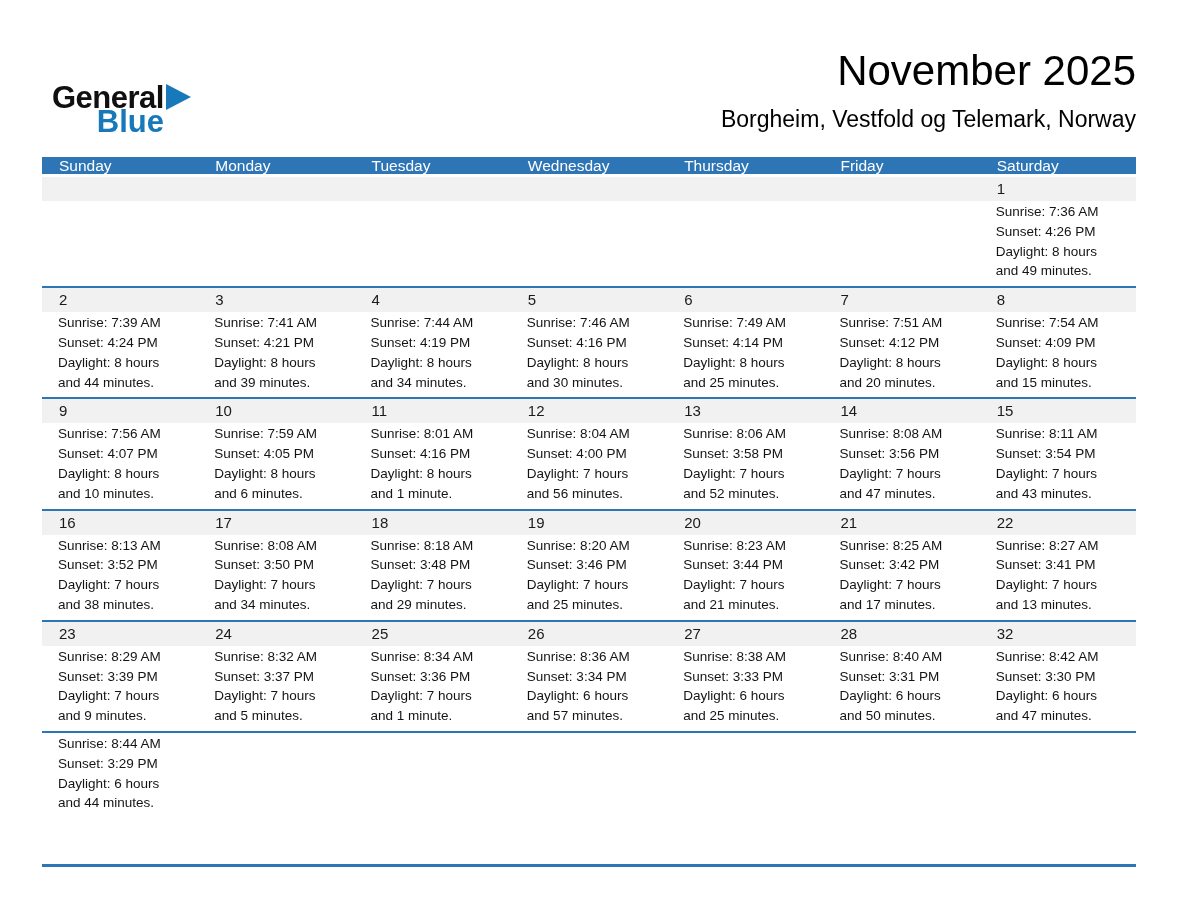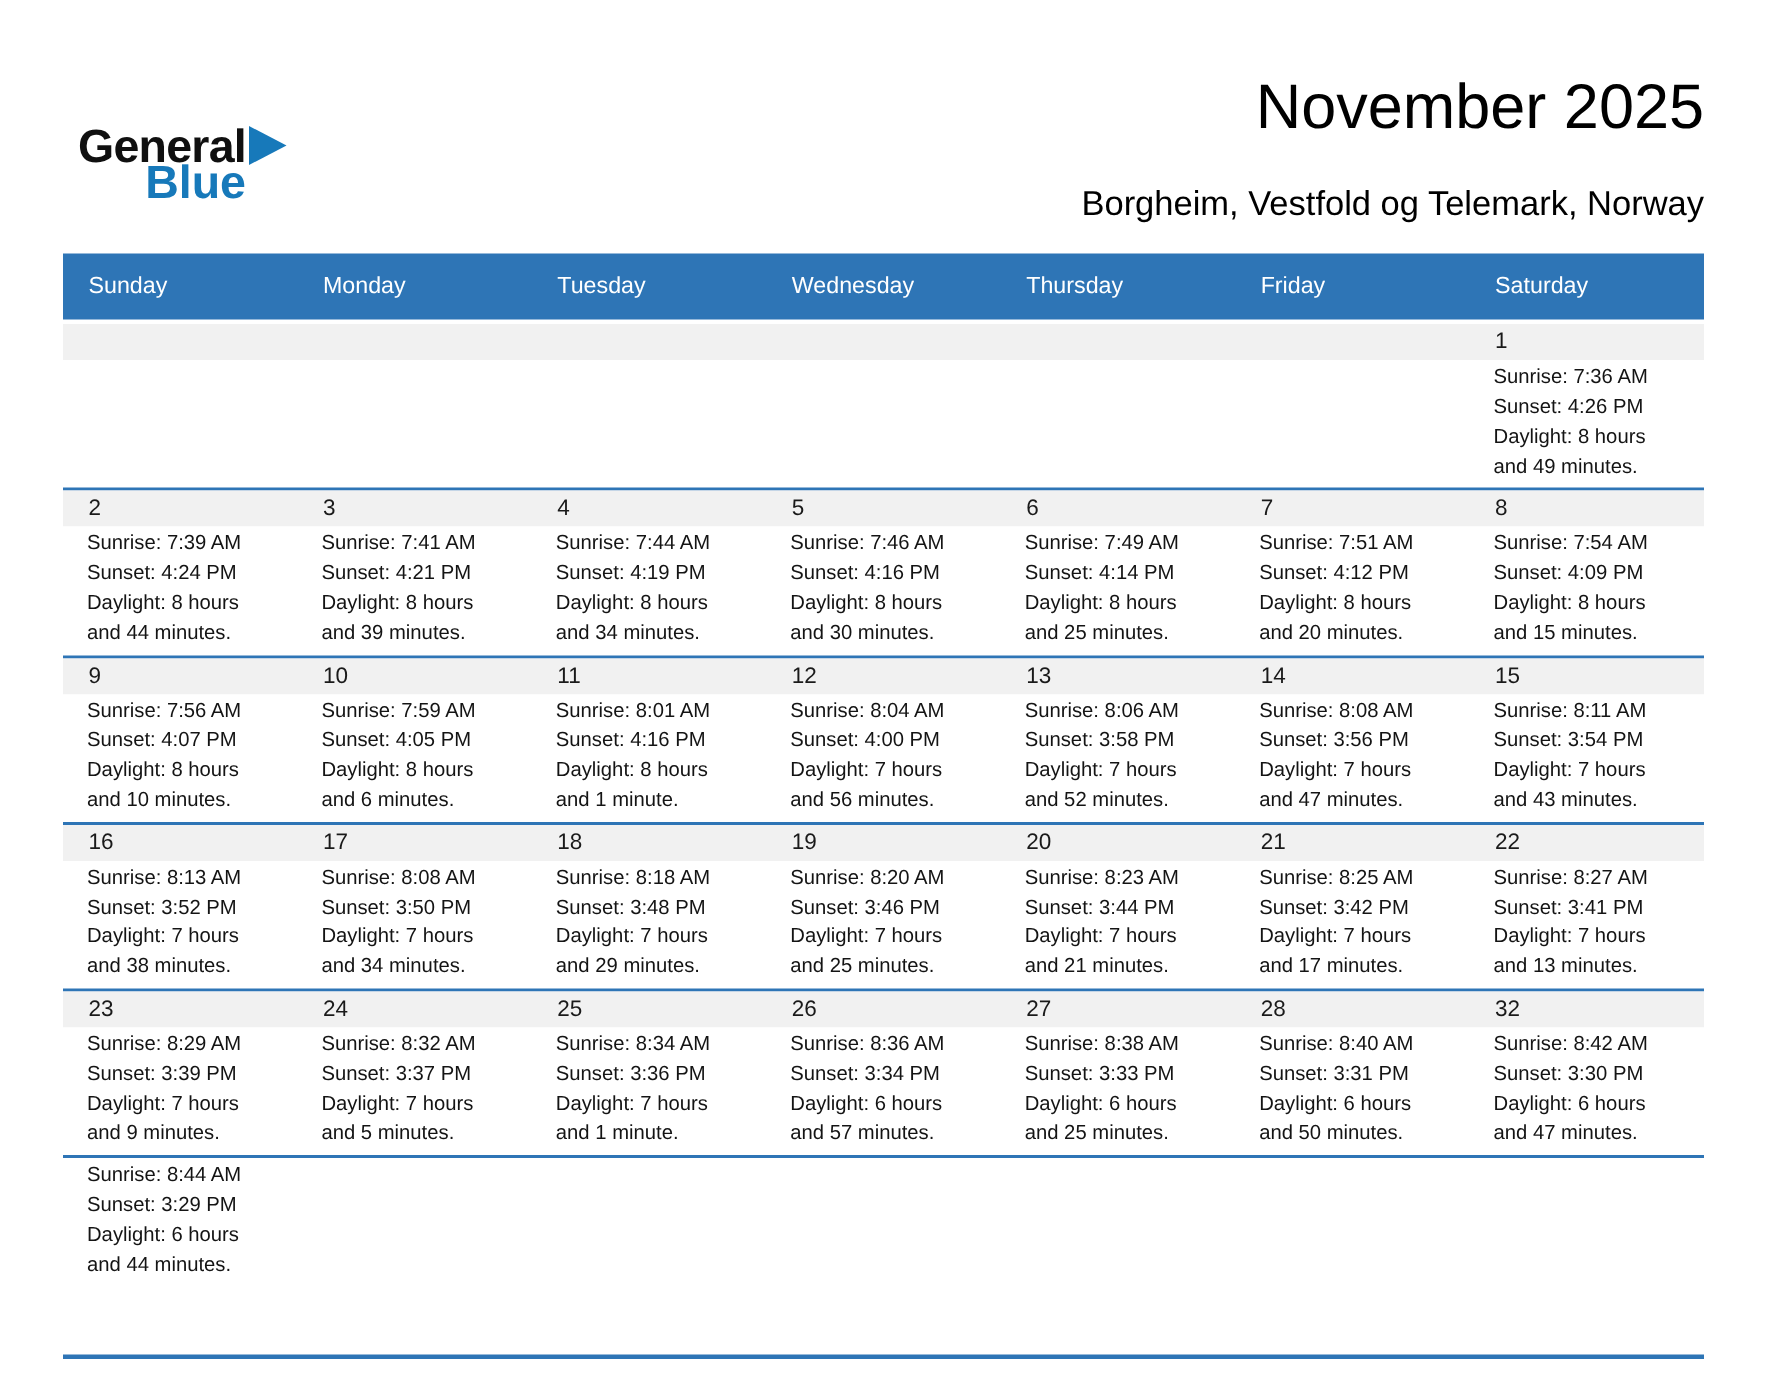--- a/index.html
+++ b/index.html
@@ -65,35 +65,35 @@
   .month-title {
     font-size: 42px;
     font-weight: 400;
     color: #000000;
     line-height: 1.1;
   }
   .location-subtitle {
     font-size: 23px;
     font-weight: 400;
     color: #000000;
-    margin-top: 28px;
+    margin-top: 12px;
   }
   
   .calendar {
     margin: 20px 52px 0 42px;
     width: 1094px;
     border-bottom: 3px solid var(--divider-blue, #2E75B6);
     padding-bottom: 46px;
     box-sizing: border-box;
   }
   .weekday-header {
     display: grid;
     grid-template-columns: repeat(7, 1fr);
     background: var(--header-blue, #2E75B6);
-    height: 44px;
+    height: 17px;
     align-items: center;
   }
   .wd-cell {
     color: #ffffff;
     font-size: 15.5px;
     padding-left: 17px;
     white-space: nowrap;
     overflow: hidden;
   }
   .week-row {

